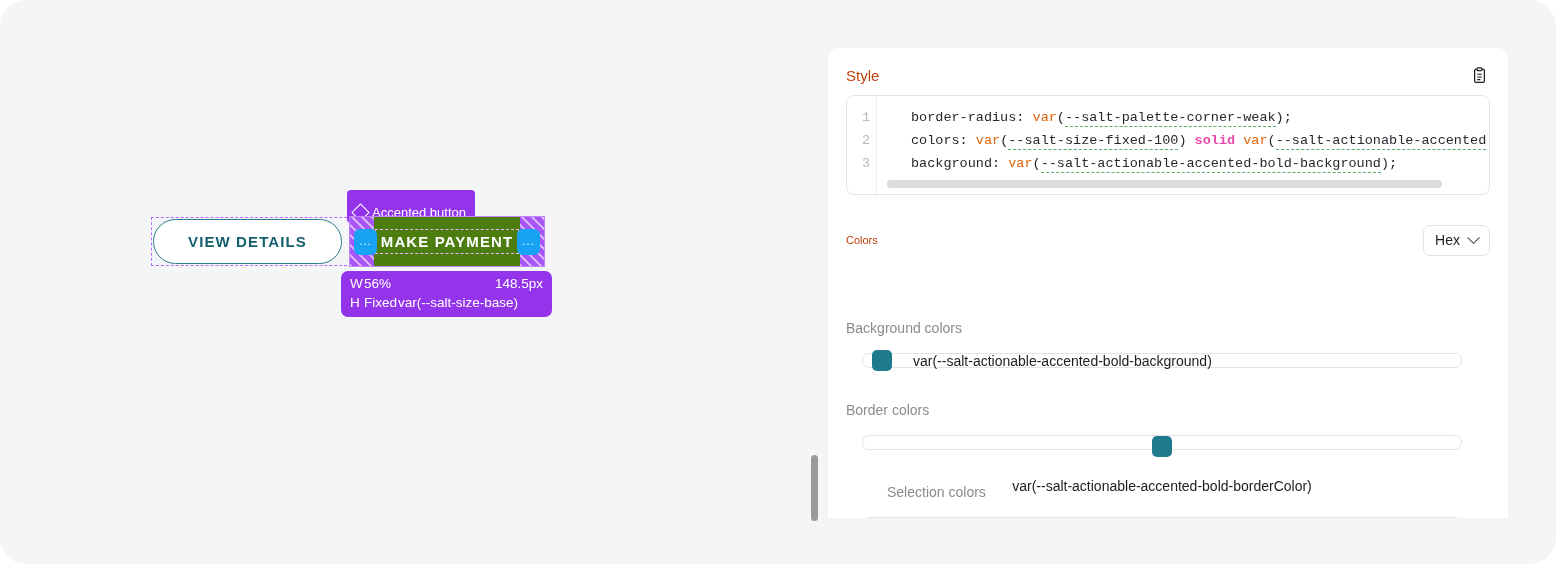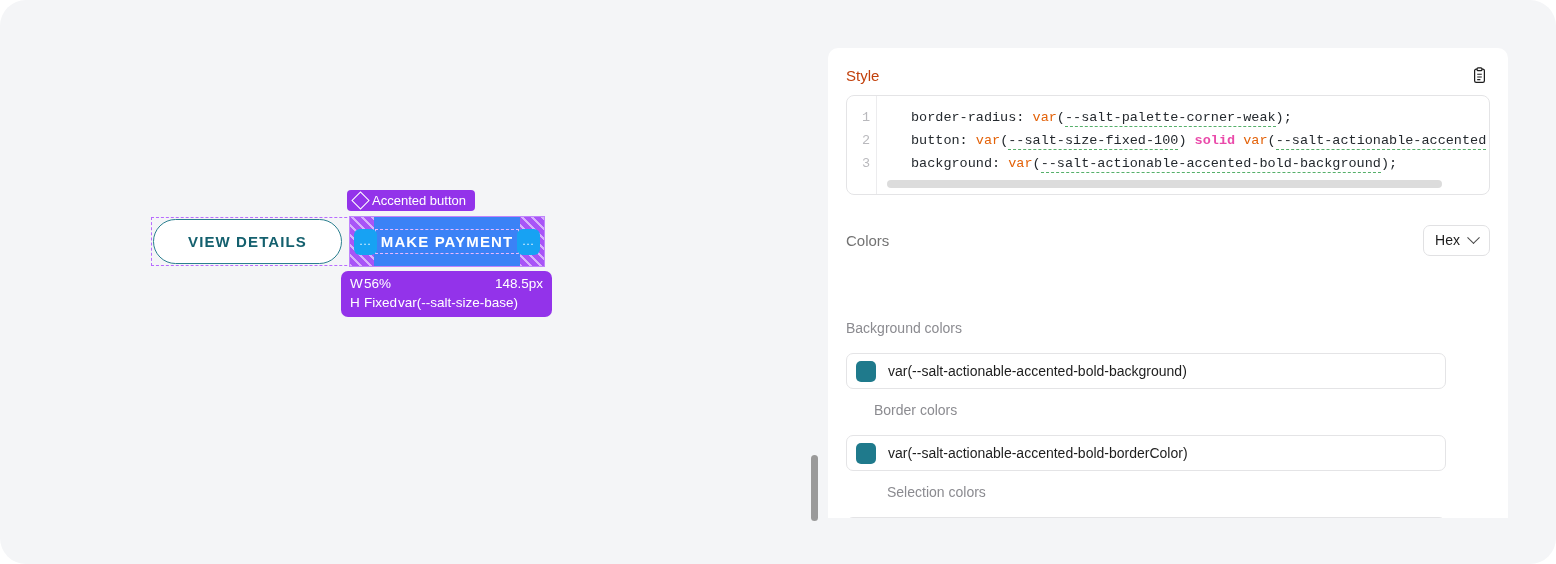--- a/index.html
+++ b/index.html
@@ -61,21 +61,21 @@
   
   #component-badge {
     position: absolute;
     left: 347px; top: 190px;
     height: 21px;
     background: #9333ea;
     border-radius: 4px;
     display: flex;
     align-items: center;
     gap: 5px;
-    padding: 0 9px 0 7px;
+    padding: 12px 9px 0 7px;
     color: #ffffff;
     font-size: 13px;
     font-family: "Liberation Sans", sans-serif;
     white-space: nowrap;
   }
   #component-badge .diamond {
     width: 11px; height: 11px;
     border: 1.6px solid #ffffff;
     transform: rotate(45deg);
     flex: 0 0 auto;
@@ -277,22 +277,22 @@
   
   #colors-header {
     position: absolute;
     left: 18px; top: 176px;
     right: 18px;
     height: 32px;
     display: flex;
     align-items: center;
   }
   #colors-title {
-    font-size: 15px;
-    color: #737373;
+    font-size: 11px;
+    color: #c2410c;
     font-family: "Liberation Sans", sans-serif;
   }
   #color-format-select {
     margin-left: auto;
     min-width: 64px;
     height: 31px;
     border: 1px solid #e1e1e3;
     border-radius: 7px;
     background: #ffffff;
     display: flex;
@@ -316,49 +316,49 @@
 
   .color-group-label {
     position: absolute;
     left: 18px;
     font-size: 14px;
     color: #8b8b90;
     font-family: "Liberation Sans", sans-serif;
   }
   .color-field {
     position: absolute;
-    left: 18px;
+    left: 34px;
     width: 600px;
-    height: 36px;
+    height: 15px;
     border: 1px solid #e4e4e6;
     border-radius: 7px;
     background: #ffffff;
     box-sizing: border-box;
     display: flex;
     align-items: center;
     padding: 0 9px;
-    gap: 12px;
+    gap: 21px;
   }
   .swatch {
     width: 20px; height: 21px;
     border-radius: 5px;
     flex: 0 0 auto;
     box-sizing: border-box;
   }
   .color-value {
     font-size: 14px;
     color: #1d1d1d;
     font-family: "Liberation Sans", sans-serif;
     white-space: nowrap;
   }
 
   #bg-label    { top: 272px; }
   #bg-field    { top: 305px; }
-  #border-label{ top: 354px; margin-left: 28px; }
-  #border-field{ top: 387px; }
+  #border-label{ top: 354px; }
+  #border-field{ top: 387px; flex-direction: column; }
   #sel-label   { top: 436px; margin-left: 41px; }
   #sel-field   { top: 469px; }
 </style>
 </head>
 <body>
 
 <div id="root" style="background: rgb(244, 245, 247);">
 
   <div id="preview-area">
 
@@ -368,21 +368,21 @@
 
     <div id="component-badge" style="background: rgb(147, 51, 234);">
       <span class="diamond"></span>
       <span>Accented button</span>
     </div>
 
     <div id="make-payment-wrap" style="background: rgb(168, 85, 247);">
       <div class="hatch left"></div>
       <div class="hatch right"></div>
 
-      <div id="make-payment-button" style="background: #3b82f6;">
+      <div id="make-payment-button" style="background: #4d7c0f;">
         <span id="make-payment-label">MAKE PAYMENT</span>
       </div>
 
       <div class="pad-handle left">...</div>
       <div class="pad-handle right">...</div>
     </div>
 
     <div id="size-tooltip" style="background: rgb(147, 51, 234);">
       <div class="tip-row">
         <span class="tip-key">W</span>
@@ -417,21 +417,21 @@
     </div>
 
     <div id="code-editor">
       <div id="code-gutter">
           <div class="gutter-num">1</div>
           <div class="gutter-num">2</div>
           <div class="gutter-num">3</div>
         </div>
       <div id="code-lines">
           <div class="code-line"><span>border-radius: </span><span class="tok-fn">var</span><span>(</span><span class="tok-var">--salt-palette-corner-weak</span><span>);</span></div>
-          <div class="code-line"><span>button: </span><span class="tok-fn">var</span><span>(</span><span class="tok-var">--salt-size-fixed-100</span><span>) </span><span class="tok-kw">solid</span><span> </span><span class="tok-fn">var</span><span>(</span><span class="tok-var">--salt-actionable-accented</span></div>
+          <div class="code-line"><span>colors: </span><span class="tok-fn">var</span><span>(</span><span class="tok-var">--salt-size-fixed-100</span><span>) </span><span class="tok-kw">solid</span><span> </span><span class="tok-fn">var</span><span>(</span><span class="tok-var">--salt-actionable-accented</span></div>
           <div class="code-line"><span>background: </span><span class="tok-fn">var</span><span>(</span><span class="tok-var">--salt-actionable-accented-bold-background</span><span>);</span></div>
         </div>
       <div id="code-hscroll-track">
         <div id="code-hscroll-thumb"></div>
       </div>
     </div>
 
     <div id="colors-header">
       <span id="colors-title">Colors</span>
       <div id="color-format-select">

